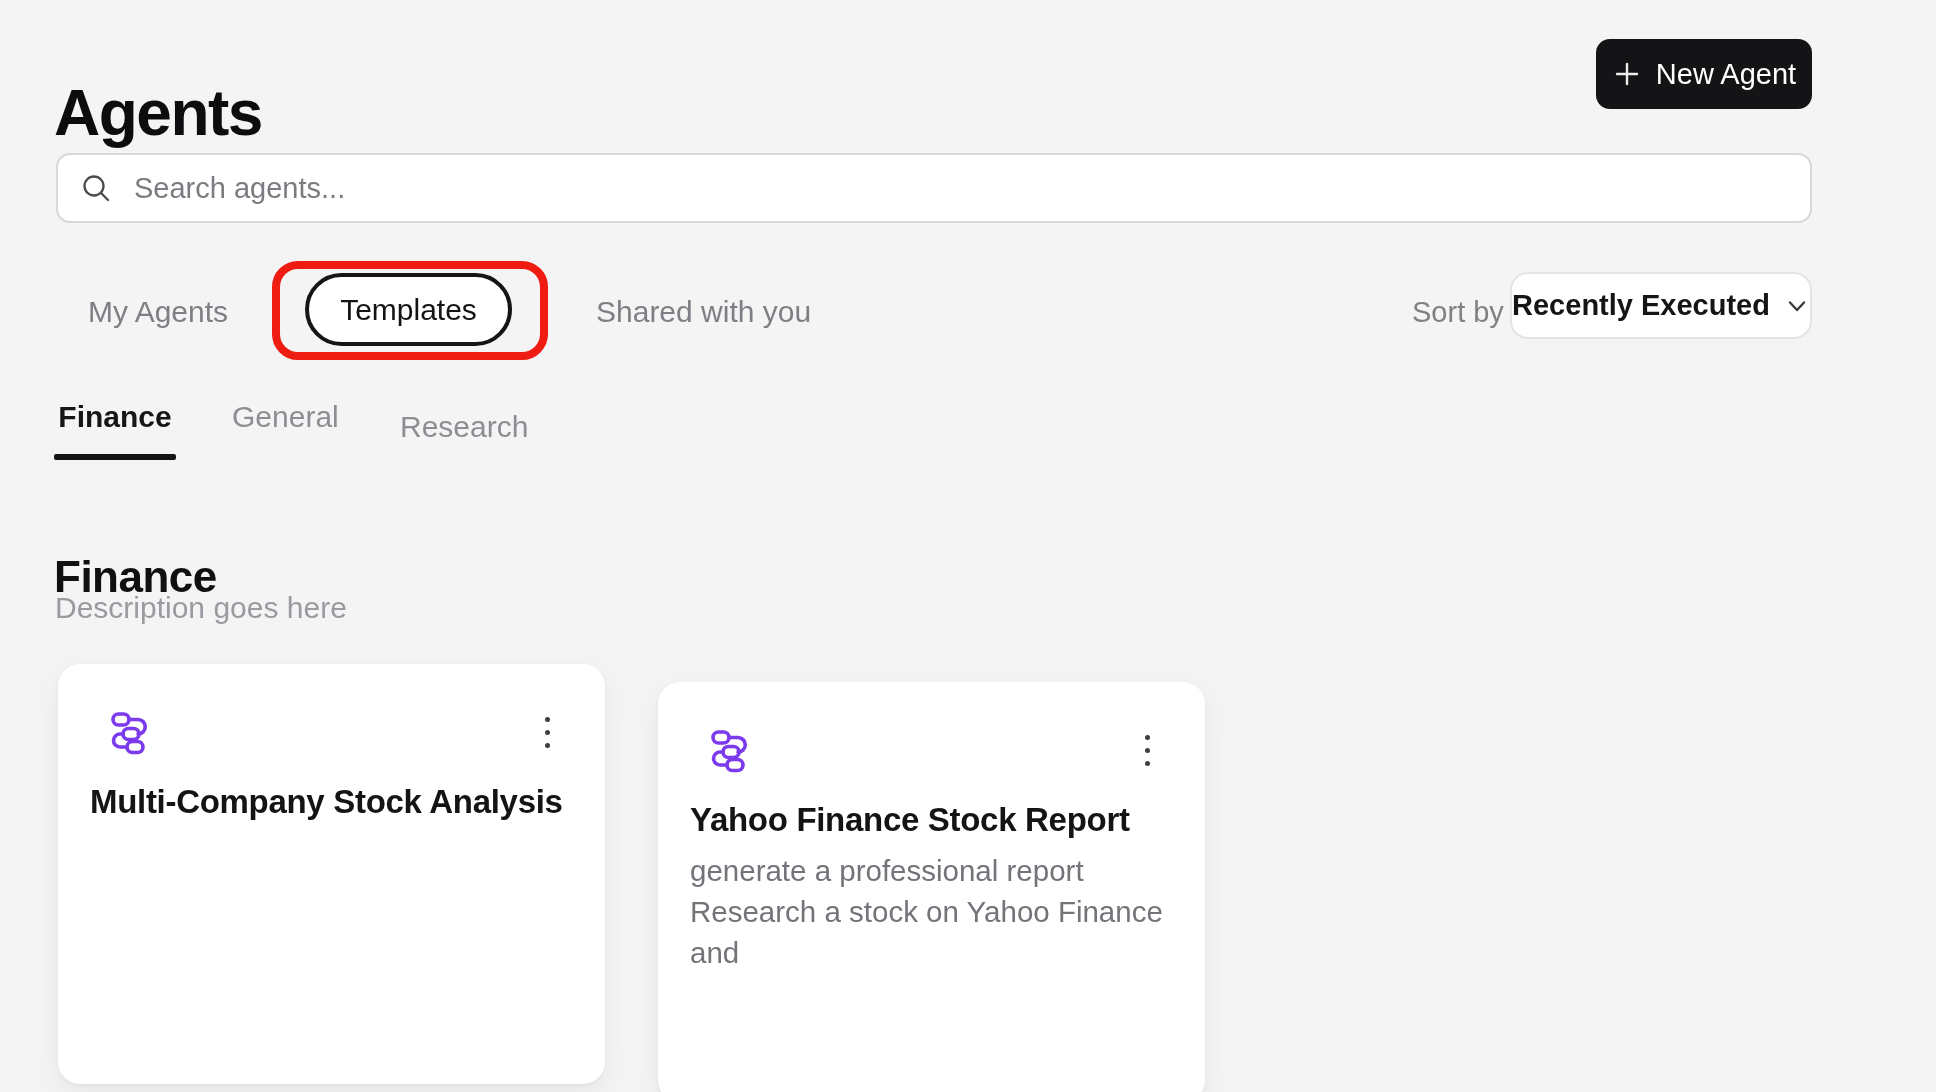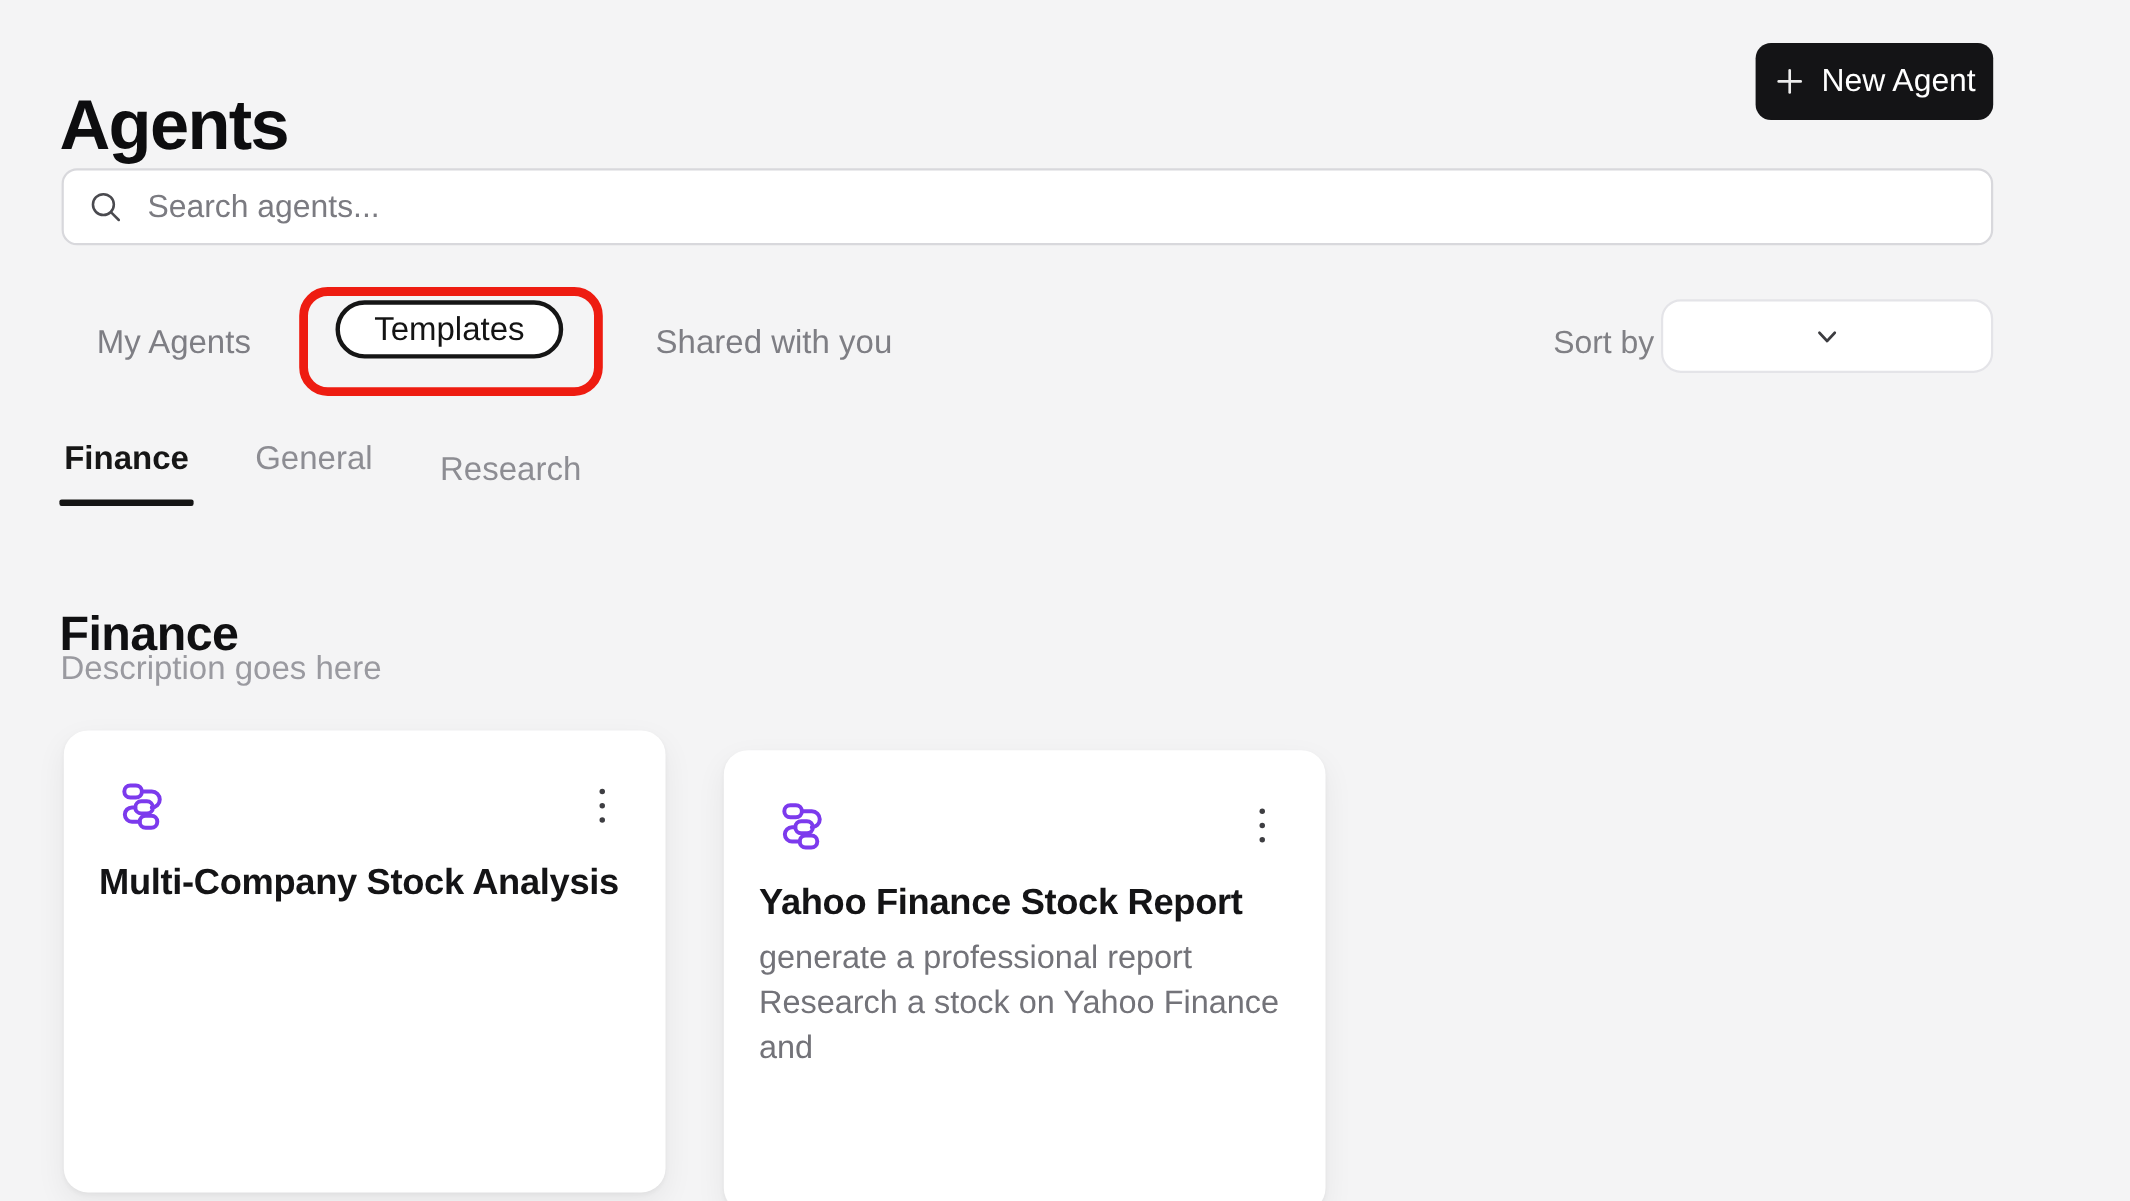--- a/index.html
+++ b/index.html
@@ -36,21 +36,21 @@
   }
   .search-bar input::placeholder{color:#7b7b81;}
 
   
   .tab-plain{
     font-size:30px;line-height:36px;color:#7e7e84;cursor:pointer;
   }
   .tab-my-agents{left:88px;top:294px;}
   .tab-shared{left:596px;top:294px;}
   .templates-pill{
-    left:305px;top:273px;width:207px;height:53px;box-sizing:border-box;
+    left:305px;top:273px;width:207px;height:73px;box-sizing:border-box;
     background:#ffffff;border:4px solid #151515;border-radius:40px;
     display:flex;align-items:center;justify-content:center;
     font-size:30px;font-weight:500;color:#141414;cursor:pointer;
   }
   .annotation-box{
     left:272px;top:261px;width:276px;height:99px;box-sizing:border-box;
     border:8px solid #ee1c11;border-radius:26px;pointer-events:none;
   }
   .sort-label{left:1412px;top:294px;font-size:29px;line-height:36px;color:#808085;}
   .sort-dropdown{
@@ -118,20 +118,21 @@
 
 <div class="abs tab-plain tab-my-agents">My Agents</div>
 
 <div class="abs templates-pill">Templates</div>
 <div class="abs annotation-box"></div>
 
 <div class="abs tab-plain tab-shared">Shared with you</div>
 
 <div class="abs sort-label">Sort by</div>
 <div class="abs sort-dropdown">
+  <span>Recently Executed</span>
   <svg width="26" height="26" viewBox="0 0 26 26" fill="none" stroke="#3c3c40" stroke-width="2.4" stroke-linecap="round" stroke-linejoin="round">
     <polyline points="6,9.5 13,17 20,9.5"></polyline>
   </svg>
 </div>
 
 <div class="abs cat-tab cat-finance">Finance</div>
 <div class="abs cat-tab cat-general">General</div>
 <div class="abs cat-tab cat-research">Research</div>
 <div class="abs cat-underline"></div>
 

